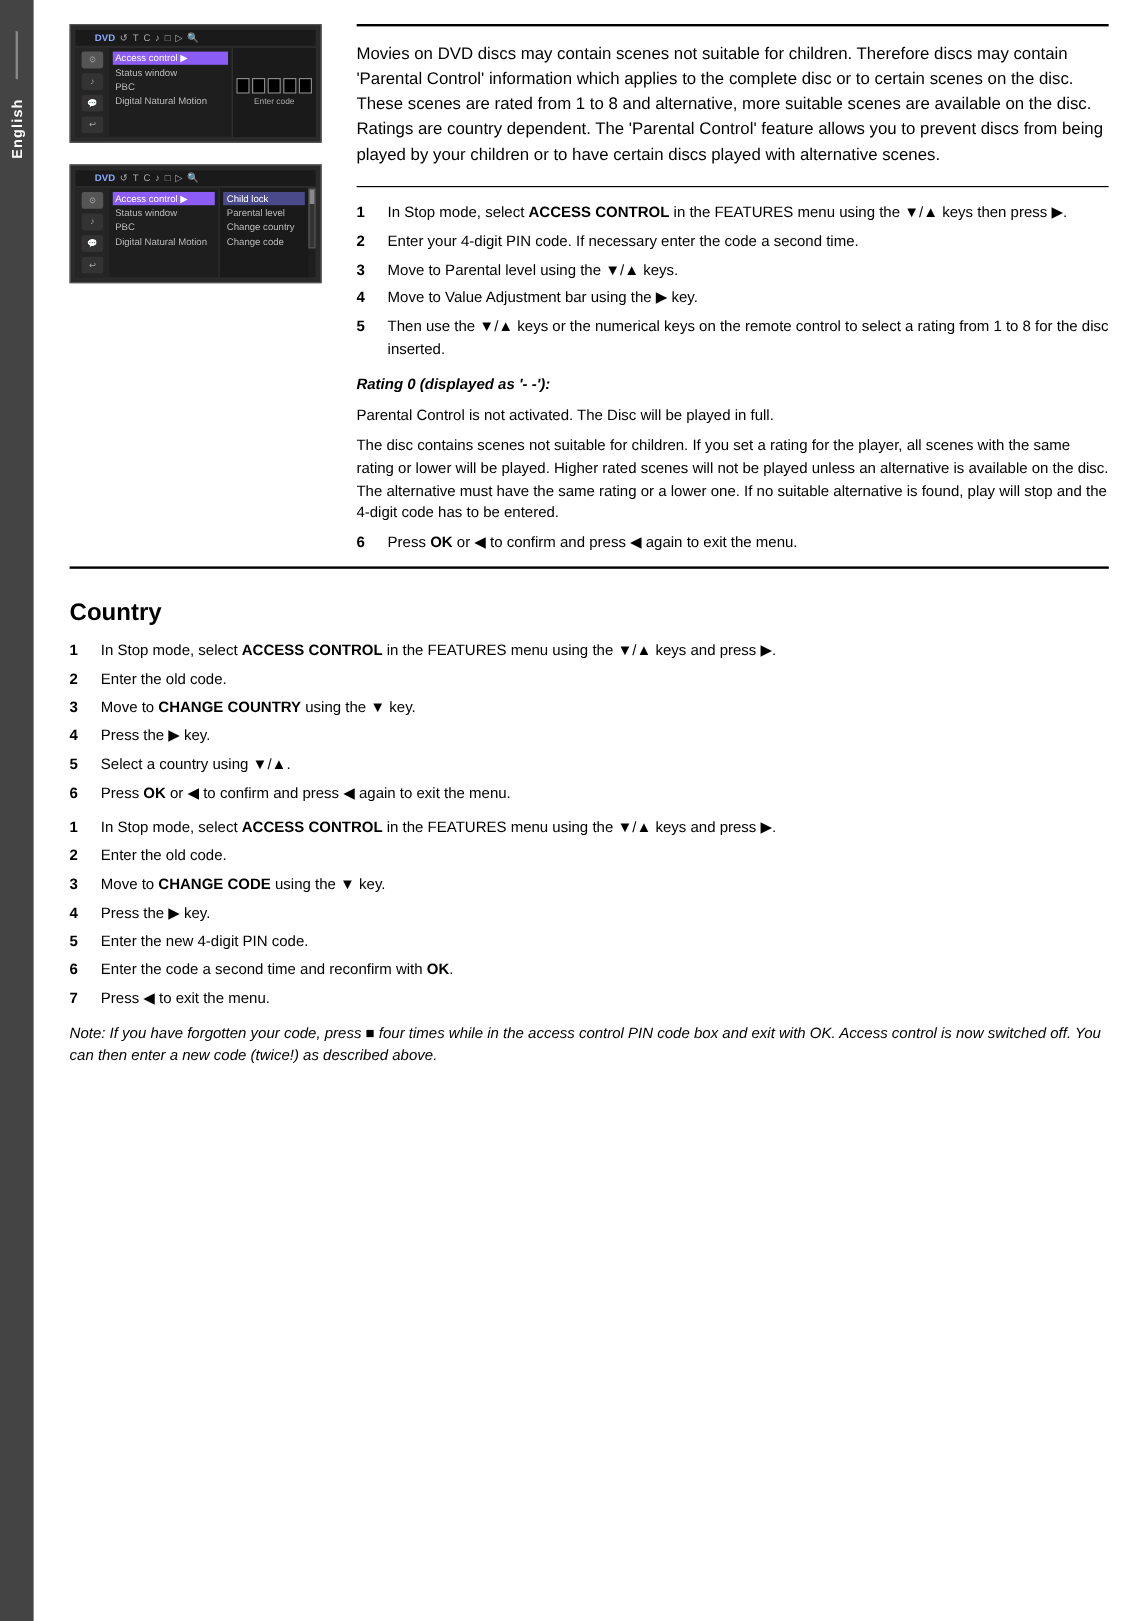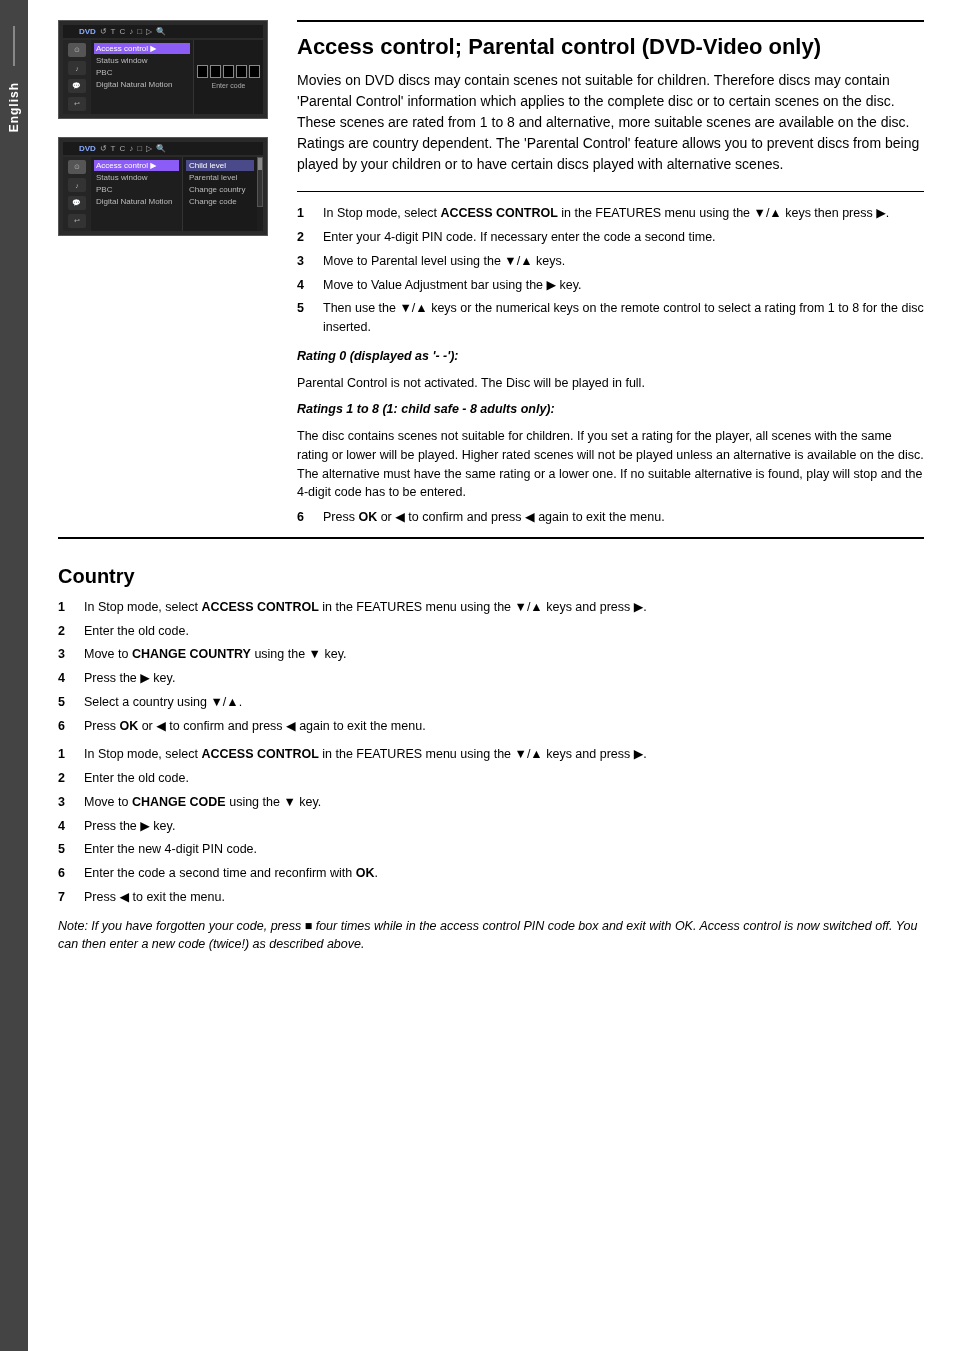--- a/index.html
+++ b/index.html
@@ -368,38 +368,37 @@
           <div class="dvd-content">
             <div class="dvd-menu-items">
               <div class="dvd-menu-item selected">Access control ▶</div>
               <div class="dvd-menu-item">Status window</div>
               <div class="dvd-menu-item">PBC</div>
               <div class="dvd-menu-item">Digital Natural Motion</div>
             </div>
           </div>
 
           <div style="min-width:75px;background:#1a1a1a;border-left:1px solid #333;padding:3px;display:flex;flex-direction:column;gap:1px;">
-            <div class="dvd-submenu-item selected">Child level</div>
+            <div class="dvd-submenu-item selected">Child lock</div>
             <div class="dvd-submenu-item">Parental level</div>
             <div class="dvd-submenu-item">Change country</div>
             <div class="dvd-submenu-item">Change code</div>
           </div>
 
           <div class="dvd-scrollbar">
             <div class="dvd-scrollbar-thumb"></div>
           </div>
         </div>
       </div>
 
     </div>
 
     <div class="content-right">
 
       <div class="page-header">
-        <h1>Access control; Parental control (DVD-Video only)</h1>
         <p class="intro-text">Movies on DVD discs may contain scenes not suitable for children. Therefore discs may contain 'Parental Control' information which applies to the complete disc or to certain scenes on the disc. These scenes are rated from 1 to 8 and alternative, more suitable scenes are available on the disc. Ratings are country dependent. The 'Parental Control' feature allows you to prevent discs from being played by your children or to have certain discs played with alternative scenes.</p>
       </div>
 
       <div class="section-divider"></div>
       <ol class="steps">
         <li>
           <span class="step-num">1</span>
           <span class="step-content">In Stop mode, select <b>ACCESS CONTROL</b> in the FEATURES menu using the ▼/▲ keys then press ▶.</span>
         </li>
         <li>
@@ -414,21 +413,20 @@
           <span class="step-num">4</span>
           <span class="step-content">Move to Value Adjustment bar using the ▶ key.</span>
         </li>
         <li>
           <span class="step-num">5</span>
           <span class="step-content">Then use the ▼/▲ keys or the numerical keys on the remote control to select a rating from 1 to 8 for the disc inserted.</span>
         </li>
       </ol>
       <p class="italic-note"><b>Rating 0 (displayed as '- -'):</b></p>
       <p style="font-size:12.5px;line-height:1.5;margin-bottom:6px;">Parental Control is not activated. The Disc will be played in full.</p>
-      <p class="italic-note"><b>Ratings 1 to 8 (1: child safe - 8 adults only):</b></p>
       <p style="font-size:12.5px;line-height:1.5;margin-bottom:6px;">The disc contains scenes not suitable for children. If you set a rating for the player, all scenes with the same rating or lower will be played. Higher rated scenes will not be played unless an alternative is available on the disc. The alternative must have the same rating or a lower one. If no suitable alternative is found, play will stop and the 4-digit code has to be entered.</p>
       <ol class="steps">
         <li>
           <span class="step-num">6</span>
           <span class="step-content">Press <b>OK</b> or ◀ to confirm and press ◀ again to exit the menu.</span>
         </li>
       </ol>
 
     </div>
   </div>

